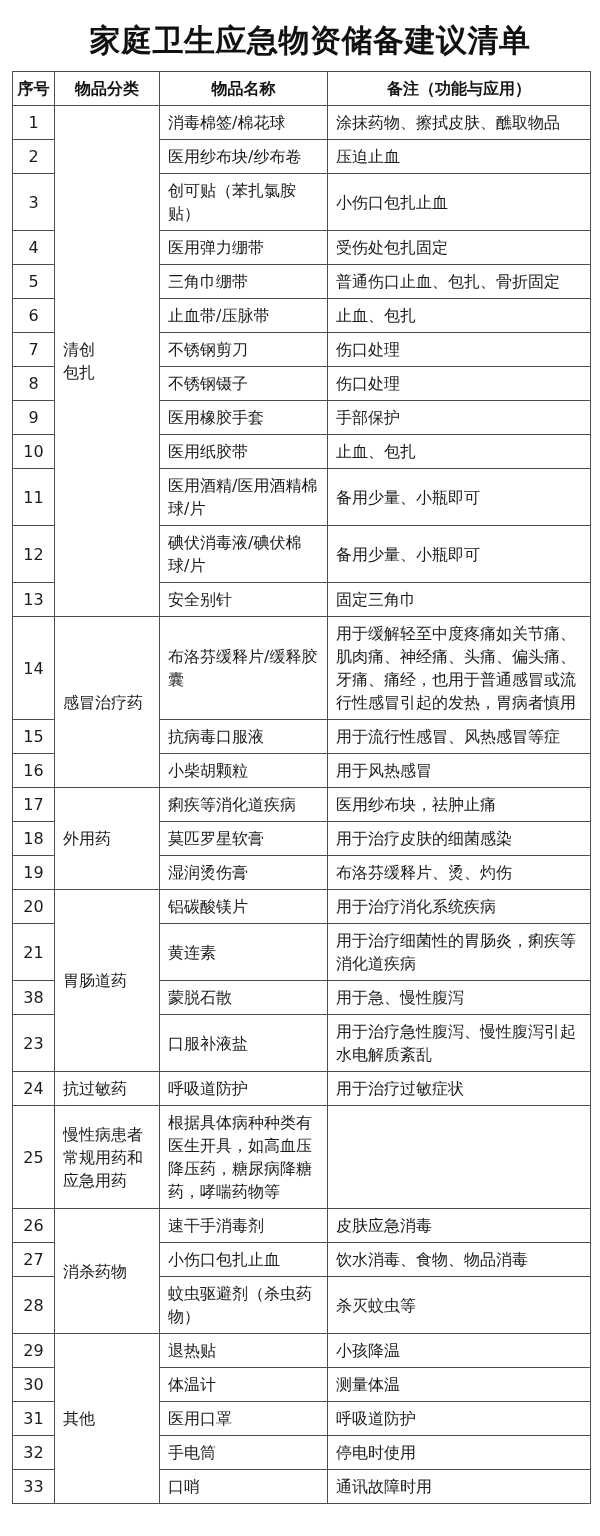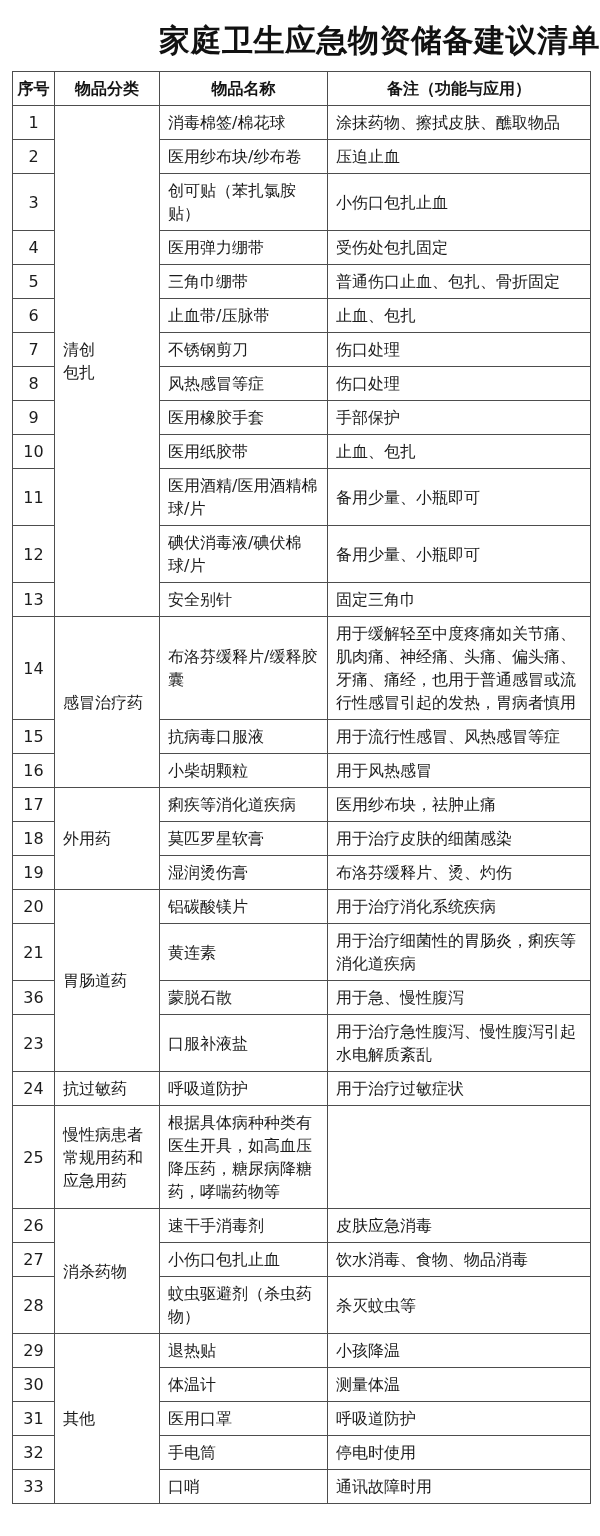--- a/index.html
+++ b/index.html
@@ -13,21 +13,21 @@
     overflow: hidden;
   }
   .page {
     width: 600px;
     height: 1536px;
     box-sizing: border-box;
     padding-top: 20px;
   }
   h1.title {
     margin: 0 0 9px 0;
-    text-align: right;
+    text-align: center;
     font-size: 31px;
     font-weight: 700;
     letter-spacing: 0.5px;
     color: #111111;
     padding-left: 20px;
   }
   table.supplies {
     border-collapse: collapse;
     table-layout: fixed;
     margin-left: 12px;
@@ -117,21 +117,21 @@
           <td class="name">止血带/压脉带</td>
           <td class="note">止血、包扎</td>
         </tr>
         <tr>
           <td class="no">7</td>
           <td class="name">不锈钢剪刀</td>
           <td class="note">伤口处理</td>
         </tr>
         <tr>
           <td class="no">8</td>
-          <td class="name">风热感冒等症</td>
+          <td class="name">不锈钢镊子</td>
           <td class="note">伤口处理</td>
         </tr>
         <tr>
           <td class="no">9</td>
           <td class="name">医用橡胶手套</td>
           <td class="note">手部保护</td>
         </tr>
         <tr>
           <td class="no">10</td>
           <td class="name">医用纸胶带</td>
@@ -189,21 +189,21 @@
           <td class="cat" rowspan="4">胃肠道药</td>
           <td class="name">铝碳酸镁片</td>
           <td class="note">用于治疗消化系统疾病</td>
         </tr>
         <tr>
           <td class="no">21</td>
           <td class="name">黄连素</td>
           <td class="note">用于治疗细菌性的胃肠炎，痢疾等消化道疾病</td>
         </tr>
         <tr>
-          <td class="no">36</td>
+          <td class="no">38</td>
           <td class="name">蒙脱石散</td>
           <td class="note">用于急、慢性腹泻</td>
         </tr>
         <tr>
           <td class="no">23</td>
           <td class="name">口服补液盐</td>
           <td class="note">用于治疗急性腹泻、慢性腹泻引起水电解质紊乱</td>
         </tr>
         <tr>
           <td class="no">24</td>

